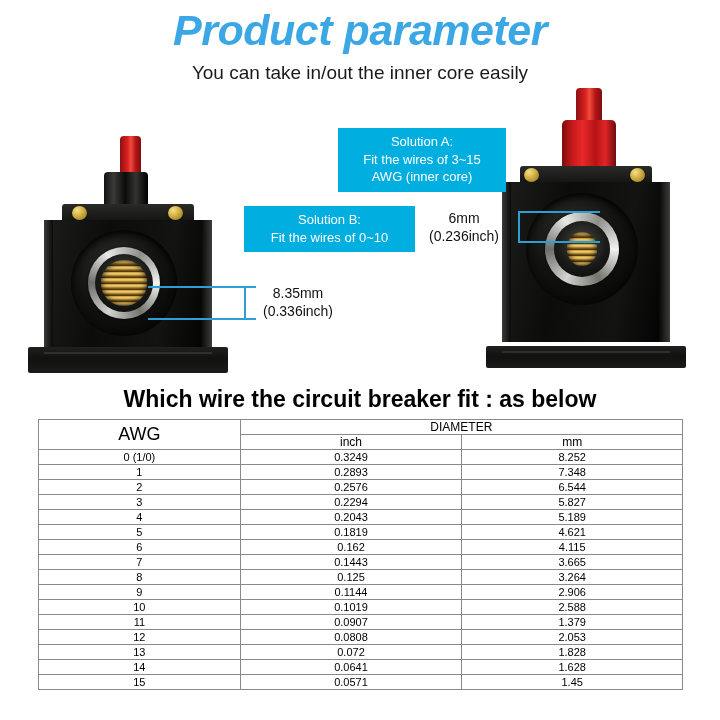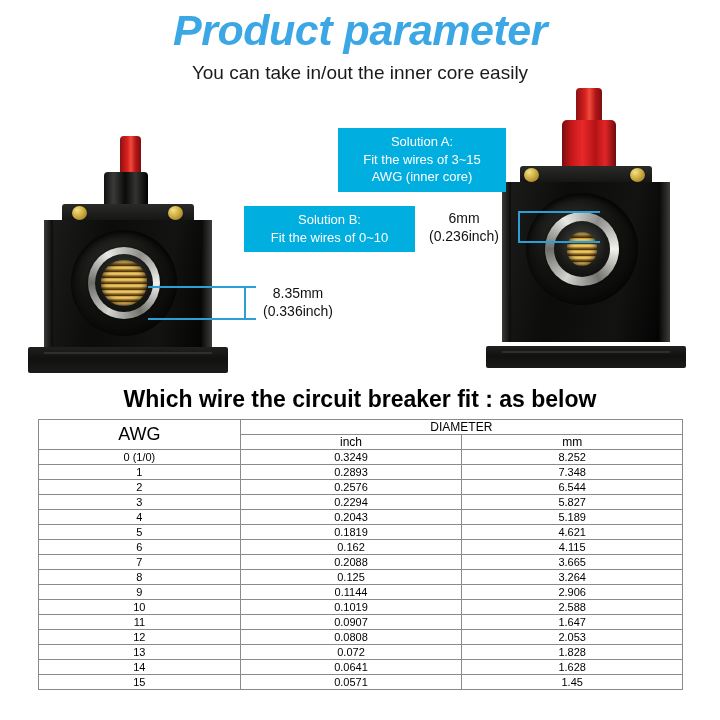--- a/index.html
+++ b/index.html
@@ -251,42 +251,42 @@
         <td class="col-inch">0.1819</td>
         <td class="col-mm">4.621</td>
       </tr>
       <tr>
         <td class="col-awg">6</td>
         <td class="col-inch">0.162</td>
         <td class="col-mm">4.115</td>
       </tr>
       <tr>
         <td class="col-awg">7</td>
-        <td class="col-inch">0.2088</td>
+        <td class="col-inch">0.1443</td>
         <td class="col-mm">3.665</td>
       </tr>
       <tr>
         <td class="col-awg">8</td>
         <td class="col-inch">0.125</td>
         <td class="col-mm">3.264</td>
       </tr>
       <tr>
         <td class="col-awg">9</td>
         <td class="col-inch">0.1144</td>
         <td class="col-mm">2.906</td>
       </tr>
       <tr>
         <td class="col-awg">10</td>
         <td class="col-inch">0.1019</td>
         <td class="col-mm">2.588</td>
       </tr>
       <tr>
         <td class="col-awg">11</td>
         <td class="col-inch">0.0907</td>
-        <td class="col-mm">1.647</td>
+        <td class="col-mm">1.379</td>
       </tr>
       <tr>
         <td class="col-awg">12</td>
         <td class="col-inch">0.0808</td>
         <td class="col-mm">2.053</td>
       </tr>
       <tr>
         <td class="col-awg">13</td>
         <td class="col-inch">0.072</td>
         <td class="col-mm">1.828</td>

